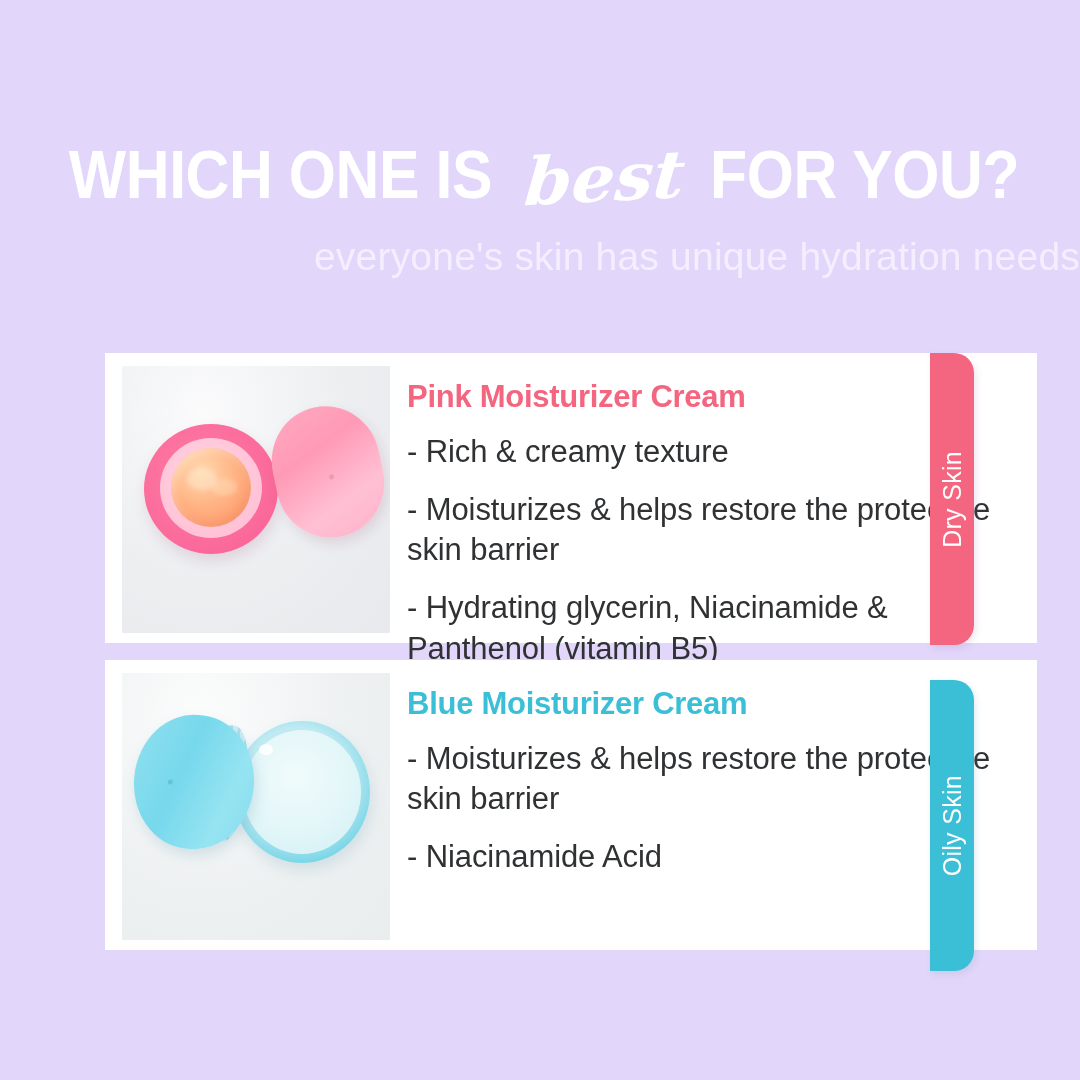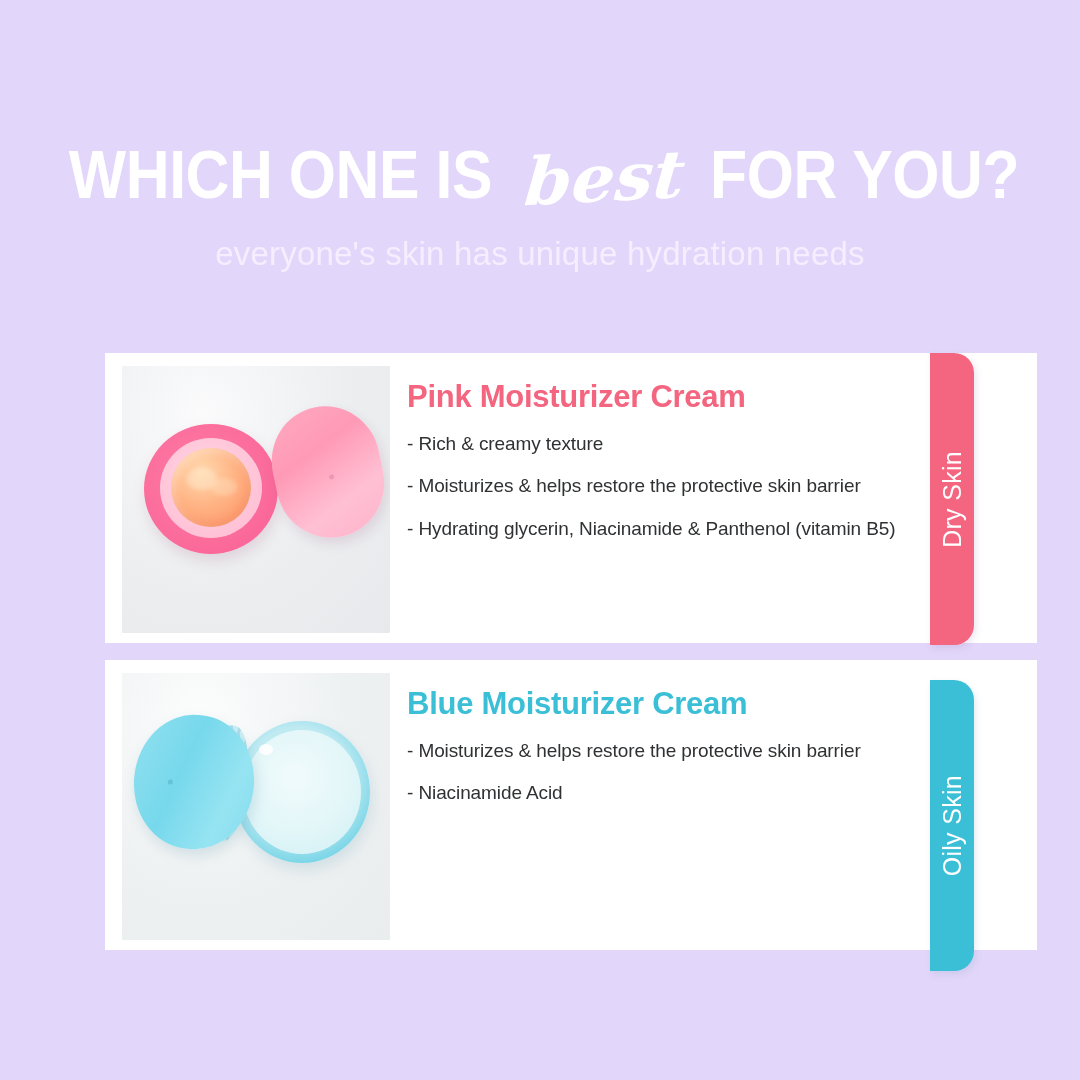--- a/index.html
+++ b/index.html
@@ -14,21 +14,21 @@
     overflow: hidden;
     position: relative;
   }
 
   
   .header {
     position: absolute;
     top: 0;
     left: 0;
     width: 1080px;
-    text-align: center;
+    text-align: right;
   }
   .headline {
     margin: 0;
     padding-top: 137px;
     height: 76px;
     line-height: 76px;
     white-space: nowrap;
     display: flex;
     justify-content: center;
     align-items: baseline;
@@ -53,21 +53,21 @@
     display: inline-block;
     padding: 0 6px;
     transform: skewX(-8deg) rotate(-3deg) scaleX(1.02);
     transform-origin: center;
     position: relative;
     top: 3px;
   }
   .subtitle {
     margin: 0;
     padding-top: 22px;
-    font-size: 33px;
+    font-size: 39px;
     color: #f7f1ff;
     letter-spacing: 0.2px;
     font-weight: normal;
     opacity: 0.92;
   }
 
   
   .card {
     position: absolute;
     left: 105px;
@@ -230,21 +230,21 @@
   }
   .card--pink .card-title { color: #f4657f; }
   .card--blue .card-title { color: #3bbfd6; }
 
   .bullets {
     margin: 0;
     padding: 0;
     list-style: none;
   }
   .bullets li {
-    font-size: 19px;
+    font-size: 31px;
     line-height: 1.30;
     color: #2f3133;
     margin-top: 18px;
     letter-spacing: -0.1px;
   }
   .card--pink .bullets { margin-top: 8px; }
   .card--blue .bullets { margin-top: 11px; }
 
   
   .side-tab {

